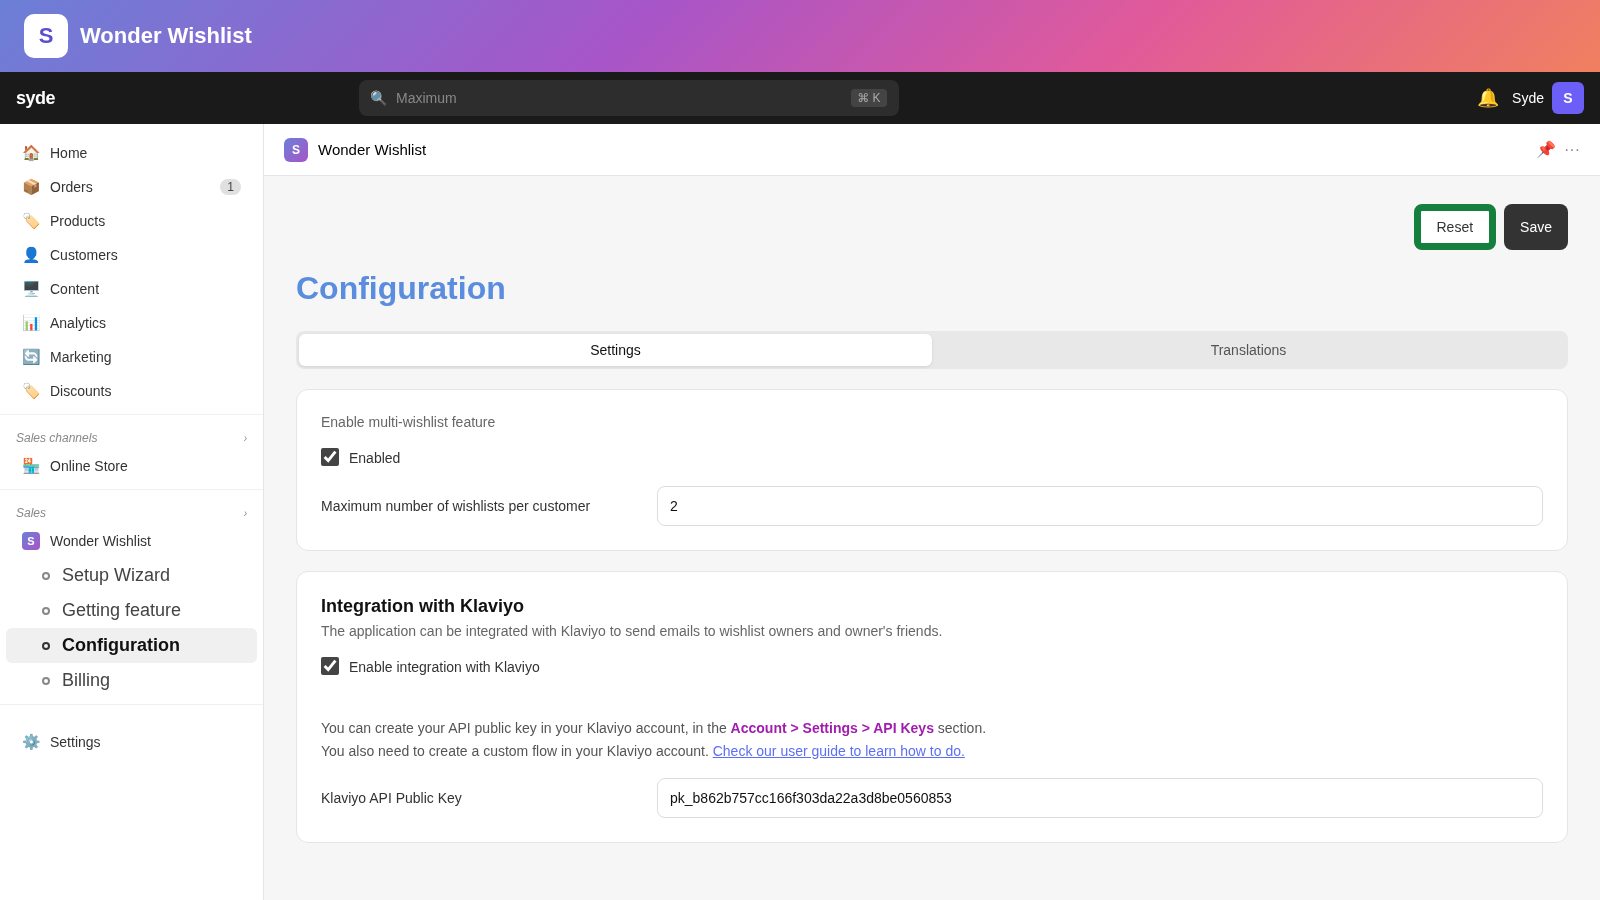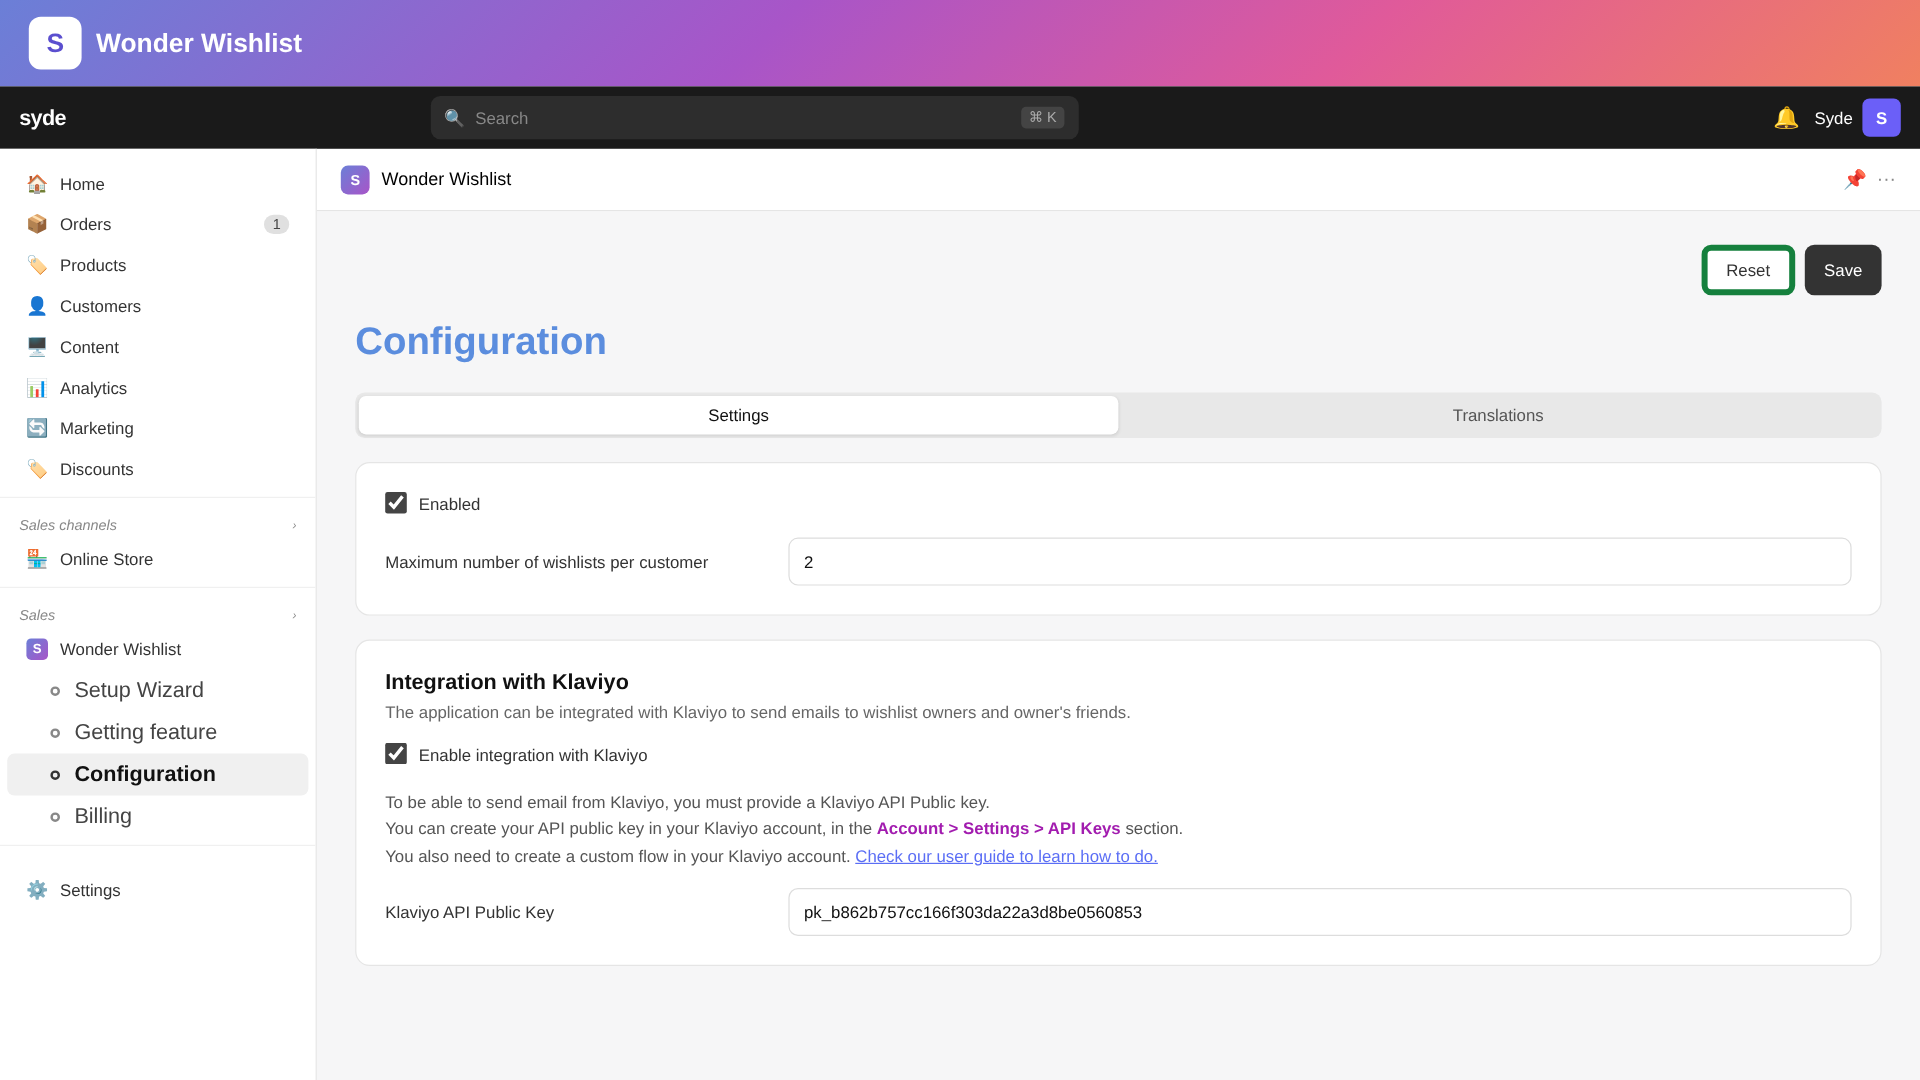--- a/index.html
+++ b/index.html
@@ -173,21 +173,21 @@
     }
 
     .page-title {
       font-size: 32px;
       font-weight: 700;
       color: #5b8dde;
       margin-bottom: 24px;
     }
     .btn-reset {
       padding: 8px 16px;
-      border: 5px solid #15803d;
+      border: 7px solid #15803d;
       border-radius: 8px;
       background: white;
       cursor: pointer;
       font-size: 14px;
       color: #333;
     }
     .btn-save {
       padding: 8px 16px;
       border: none;
       border-radius: 8px;
@@ -304,21 +304,21 @@
   <div class="app-logo">
     <span>S</span>
   </div>
   <span class="app-title">Wonder Wishlist</span>
 </div>
 
 <div id="admin-nav">
   <span class="syde-logo">syde</span>
   <div class="search-bar">
     <span>🔍</span>
-    <span>Search</span>
+    <span>Maximum</span>
     <span class="search-shortcut">⌘ K</span>
   </div>
   <div class="nav-right">
     <span class="bell-icon">🔔</span>
     <div class="user-badge">
       <span>Syde</span>
       <div class="user-avatar">
         <span>S</span>
       </div>
     </div>
@@ -431,20 +431,21 @@
       </div>
 
       <h1 class="page-title">Configuration</h1>
 
       <div class="config-tabs">
         <div class="config-tab active">Settings</div>
         <div class="config-tab">Translations</div>
       </div>
 
       <div class="config-card">
+        <div class="card-description">Enable multi-wishlist feature</div>
 
         <div class="checkbox-row">
           <input type="checkbox" class="checkbox-input" checked="" style="">
           <label class="checkbox-label">Enabled</label>
         </div>
 
         <div class="form-row">
           <span class="form-label">Maximum number of wishlists per customer</span>
           <input type="text" class="form-input" value="2" style="">
         </div>
@@ -453,21 +454,21 @@
       <div class="config-card">
         <div class="card-title">Integration with Klaviyo</div>
         <div class="card-description">The application can be integrated with Klaviyo to send emails to wishlist owners and owner's friends.</div>
 
         <div class="checkbox-row">
           <input type="checkbox" class="checkbox-input" checked="" style="">
           <label class="checkbox-label">Enable integration with Klaviyo</label>
         </div>
 
         <div class="description-text">
-          <span>To be able to send email from Klaviyo, you must provide a Klaviyo API Public key.</span><br>
+          <br>
           <span>You can create your API public key in your Klaviyo account, in the </span><strong>Account &gt; Settings &gt; API Keys</strong><span> section.</span><br>
           <span>You also need to create a custom flow in your Klaviyo account. </span><a href="#">Check our user guide to learn how to do.</a>
         </div>
 
         <div class="form-row">
           <span class="form-label">Klaviyo API Public Key</span>
           <input type="text" class="form-input" value="pk_b862b757cc166f303da22a3d8be0560853" style="">
         </div>
       </div>
 

